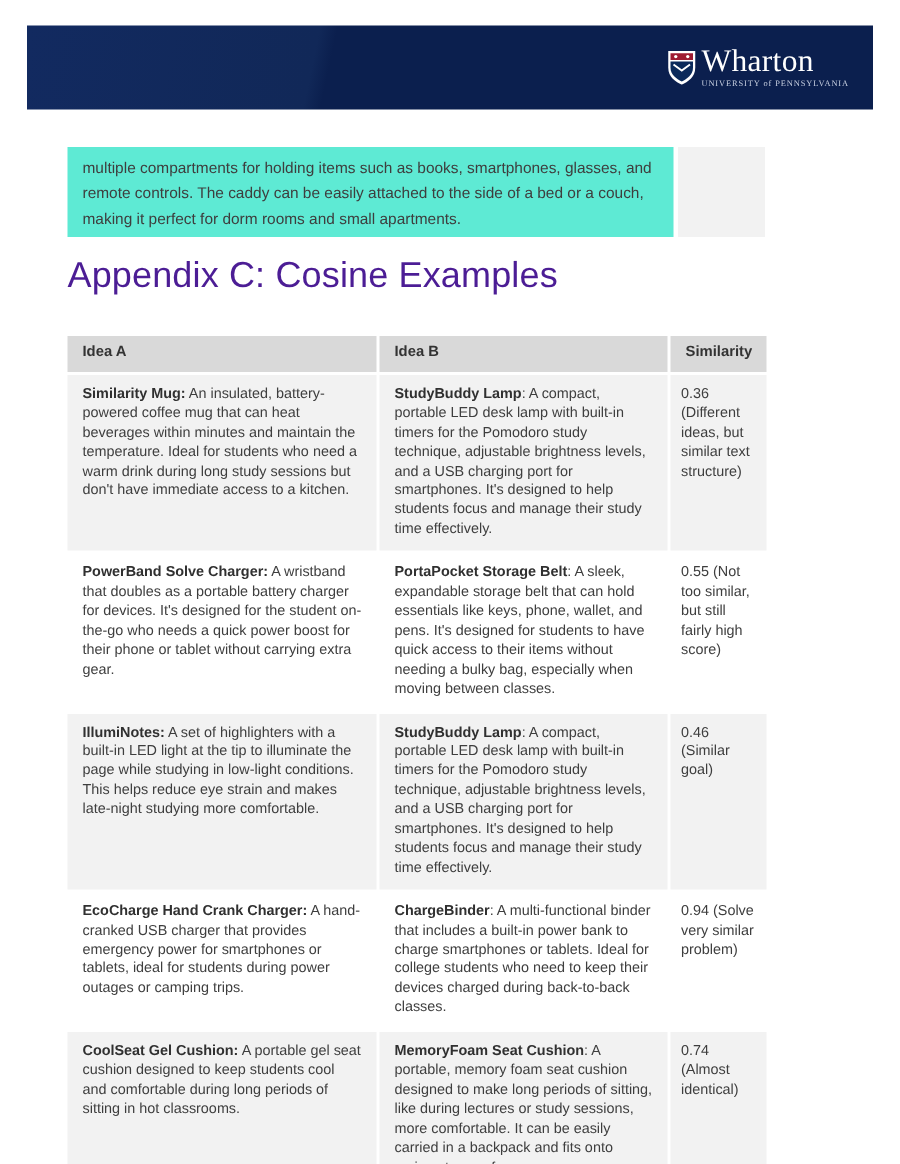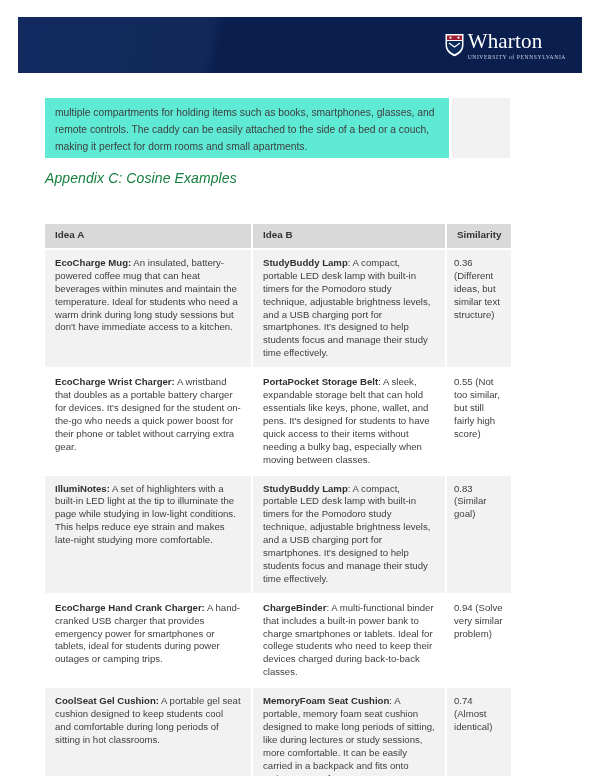--- a/index.html
+++ b/index.html
@@ -29,21 +29,21 @@
   .carryover { position: absolute; left: 45px; top: 98px; width: 465px; height: 60px; display: flex; gap: 3px; }
   .carryover-text {
     width: 404px; background: #5eead4; padding: 6px 10px 0 10px;
     font-size: 10.3px; line-height: 17px; color: #3e3e3e;
   }
   .carryover-spacer { flex: 1; background: #f2f2f2; }
 
   
   .section-heading {
     position: absolute; left: 45px; top: 170px;
-    font-size: 14px; color: #15803d; font-weight: 400; letter-spacing: 0.1px; font-style: italic;
+    font-size: 24px; color: #4c1d95; font-weight: 400; letter-spacing: 0.1px;
   }
 
   
   .cosine-table {
     position: absolute; left: 45px; top: 224px; width: 466px;
     display: grid; grid-template-columns: 206px 192px 64px; gap: 2px;
     background: #ffffff;
     font-size: 9.6px; line-height: 12.9px; color: #3e3e3e;
   }
   .th {
@@ -86,47 +86,47 @@
 
 <h1 class="section-heading">Appendix C: Cosine Examples</h1>
 
 <div class="cosine-table">
 
   <div class="th">Idea A</div>
   <div class="th">Idea B</div>
   <div class="th">Similarity</div>
 
   <div class="cell row-odd">
-    <p><span class="idea-name">EcoCharge Mug:</span><span class="idea-desc"> An insulated, battery-powered coffee mug that can heat beverages within minutes and maintain the temperature. Ideal for students who need a warm drink during long study sessions but don't have immediate access to a kitchen.</span></p>
+    <p><span class="idea-name">Similarity Mug:</span><span class="idea-desc"> An insulated, battery-powered coffee mug that can heat beverages within minutes and maintain the temperature. Ideal for students who need a warm drink during long study sessions but don't have immediate access to a kitchen.</span></p>
   </div>
   <div class="cell row-odd">
     <p><span class="idea-name">StudyBuddy Lamp</span><span class="idea-desc">: A compact, portable LED desk lamp with built-in timers for the Pomodoro study technique, adjustable brightness levels, and a USB charging port for smartphones. It's designed to help students focus and manage their study time effectively.</span></p>
   </div>
   <div class="cell sim row-odd">
     <p class="sim-text">0.36 (Different ideas, but similar text structure)</p>
   </div>
 
   <div class="cell row-even">
-    <p><span class="idea-name">EcoCharge Wrist Charger:</span><span class="idea-desc"> A wristband that doubles as a portable battery charger for devices. It's designed for the student on-the-go who needs a quick power boost for their phone or tablet without carrying extra gear.</span></p>
+    <p><span class="idea-name">PowerBand Solve Charger:</span><span class="idea-desc"> A wristband that doubles as a portable battery charger for devices. It's designed for the student on-the-go who needs a quick power boost for their phone or tablet without carrying extra gear.</span></p>
   </div>
   <div class="cell row-even">
     <p><span class="idea-name">PortaPocket Storage Belt</span><span class="idea-desc">: A sleek, expandable storage belt that can hold essentials like keys, phone, wallet, and pens. It's designed for students to have quick access to their items without needing a bulky bag, especially when moving between classes.</span></p>
   </div>
   <div class="cell sim row-even">
     <p class="sim-text">0.55 (Not too similar, but still fairly high score)</p>
   </div>
 
   <div class="cell row-odd">
     <p><span class="idea-name">IllumiNotes:</span><span class="idea-desc"> A set of highlighters with a built-in LED light at the tip to illuminate the page while studying in low-light conditions. This helps reduce eye strain and makes late-night studying more comfortable.</span></p>
   </div>
   <div class="cell row-odd">
     <p><span class="idea-name">StudyBuddy Lamp</span><span class="idea-desc">: A compact, portable LED desk lamp with built-in timers for the Pomodoro study technique, adjustable brightness levels, and a USB charging port for smartphones. It's designed to help students focus and manage their study time effectively.</span></p>
   </div>
   <div class="cell sim row-odd">
-    <p class="sim-text">0.83 (Similar goal)</p>
+    <p class="sim-text">0.46 (Similar goal)</p>
   </div>
 
   <div class="cell row-even">
     <p><span class="idea-name">EcoCharge Hand Crank Charger:</span><span class="idea-desc"> A hand-cranked USB charger that provides emergency power for smartphones or tablets, ideal for students during power outages or camping trips.</span></p>
   </div>
   <div class="cell row-even">
     <p><span class="idea-name">ChargeBinder</span><span class="idea-desc">: A multi-functional binder that includes a built-in power bank to charge smartphones or tablets. Ideal for college students who need to keep their devices charged during back-to-back classes.</span></p>
   </div>
   <div class="cell sim row-even">
     <p class="sim-text">0.94 (Solve very similar problem)</p>

